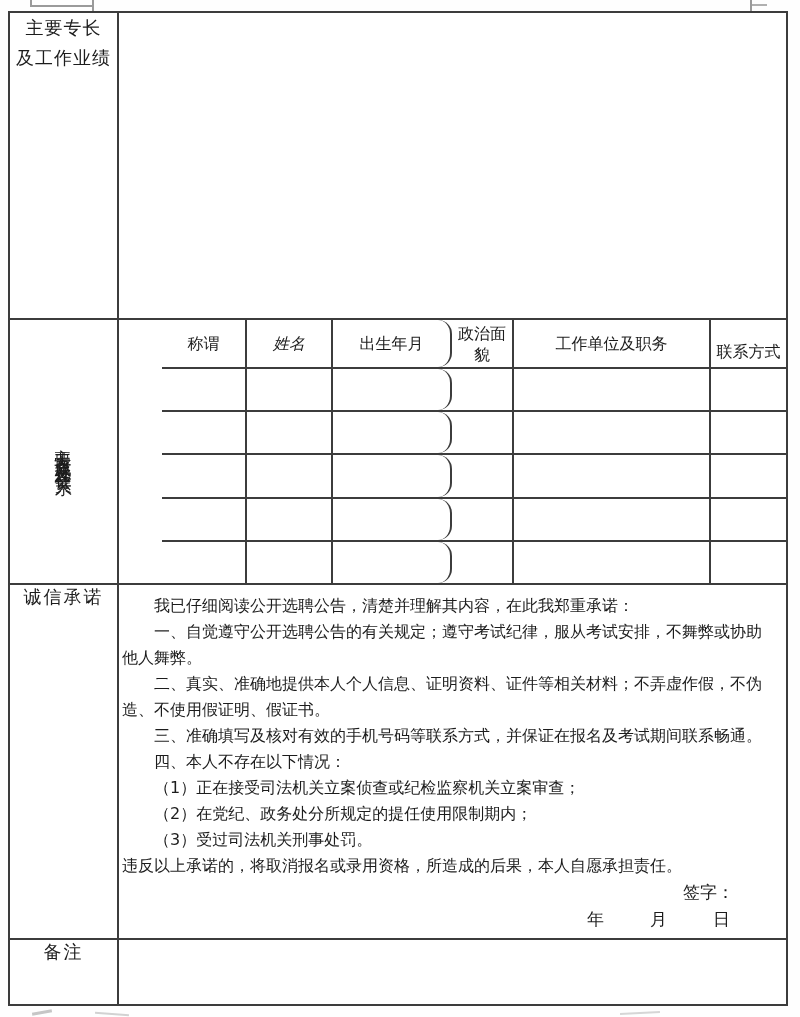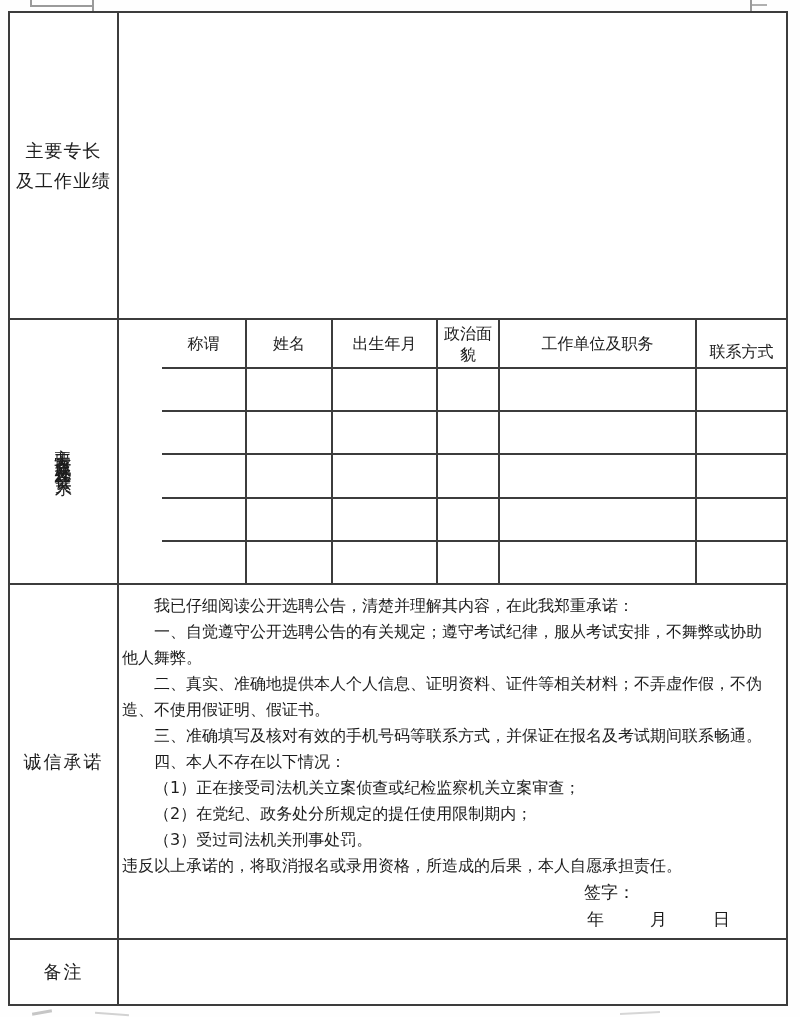--- a/index.html
+++ b/index.html
@@ -32,21 +32,21 @@
   }
   .row{display:flex;border-bottom:2px solid var(--line);}
   .row:last-child{border-bottom:none;gap:33px;}
   .row-specialty{height:307px;}
   .row-family{height:265px;gap:43px;}
   .row-pledge{height:355px;}
   .row-remarks{flex:1;}
   .label-cell{
     width:109px;flex:none;
     border-right:2px solid var(--line);
-    display:flex;align-items:center;justify-content:center;
+    display:flex;justify-content:center;
     text-align:center;
   }
   .content-cell{flex:1;position:relative;}
   .specialty-label{
     font-size:18px;line-height:30px;
     white-space:pre-line;
     letter-spacing:1px;
   }
   
   .family-label{
@@ -62,39 +62,39 @@
   .fam-header{flex:none;height:49px;}
   .fam-cell{
     border-right:2px solid var(--line);
     display:flex;align-items:center;justify-content:center;
     text-align:center;
     font-size:16px;line-height:21px;
     padding:0 2px;
   }
   .fam-cell:last-child{border-right:none;flex:1;margin-top:16px;}
   .c0{width:85px;flex:none;}
-  .c1{width:86px;flex:none;}
-  .c2{width:105px;flex:none;}
+  .c1{width:86px;flex:none;font-style:italic;}
+  .c2{width:119px;flex:none;border-radius:14px;}
   .c3{width:62px;flex:none;}
   .c4{width:197px;flex:none;}
   
   .pledge-label{font-size:18px;letter-spacing:2px;}
   .pledge-content{
     padding:8px 14px 0 3px;
     font-size:16px;
   }
   .pledge-content p{margin:0;font-size:16px;line-height:26px;}
   .pledge-content p.indent{text-indent:2em;}
   .sig-block{
     position:absolute;
     right:52px;bottom:5px;
     text-align:left;
     font-size:17px;line-height:27px;
   }
-  .sig-label{margin-left:8px;}
+  .sig-label{margin-left:8px;text-align:right;}
   .date-line{margin-left:11px;letter-spacing:4px;}
   
   .remarks-label{font-size:18px;letter-spacing:2px;}
   
   .artifact{position:absolute;}
   .art-tl-box{
     left:30px;top:0;width:64px;height:7px;
     border-left:2px solid var(--faint);
     border-right:2px solid var(--faint);
     border-bottom:2px solid var(--faint);

